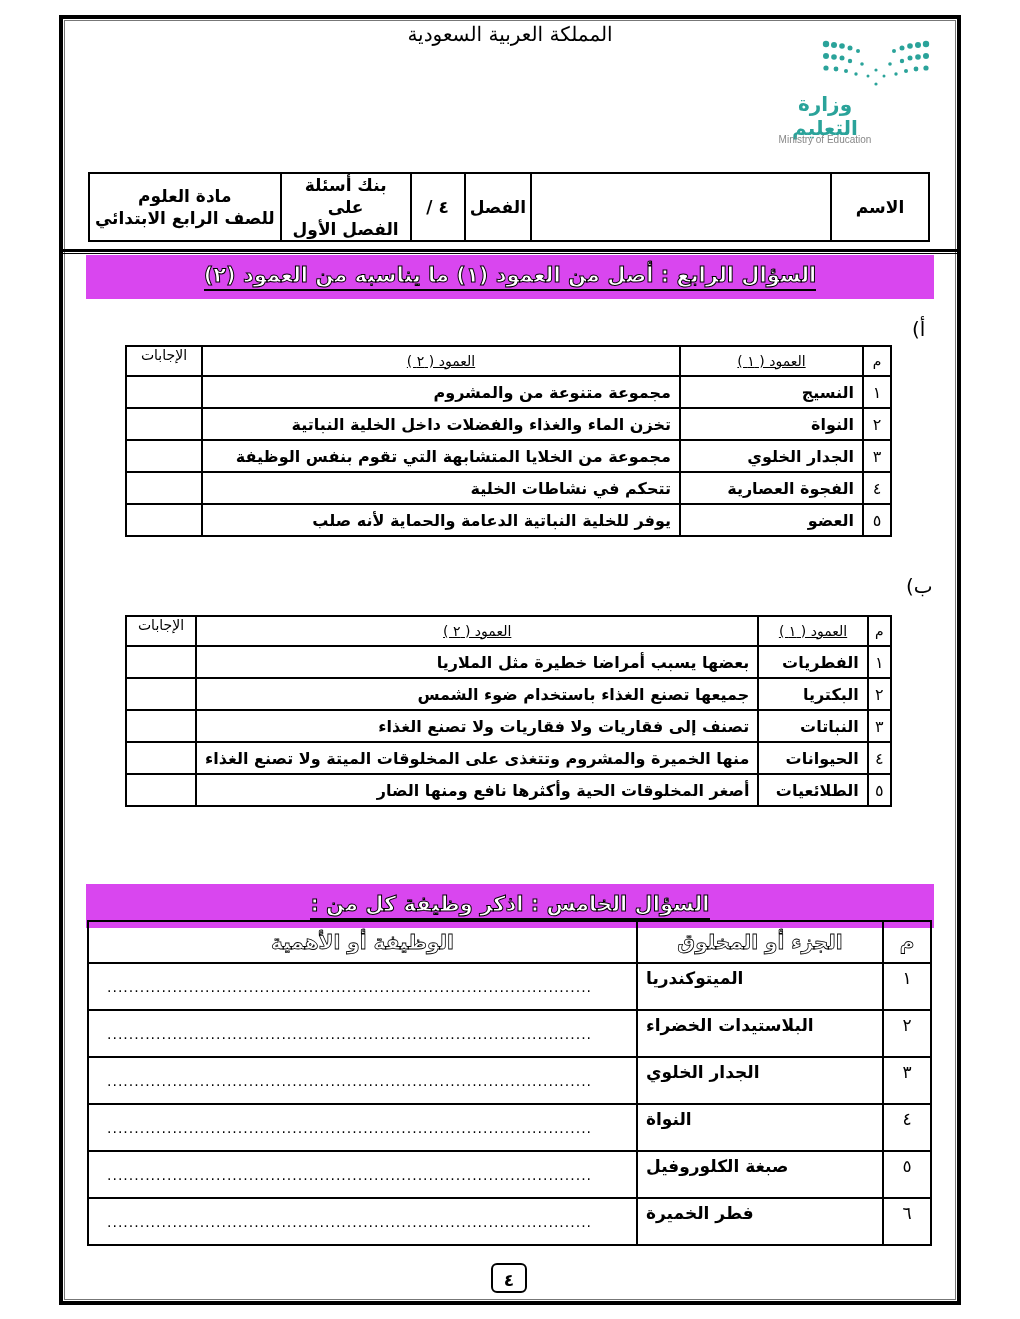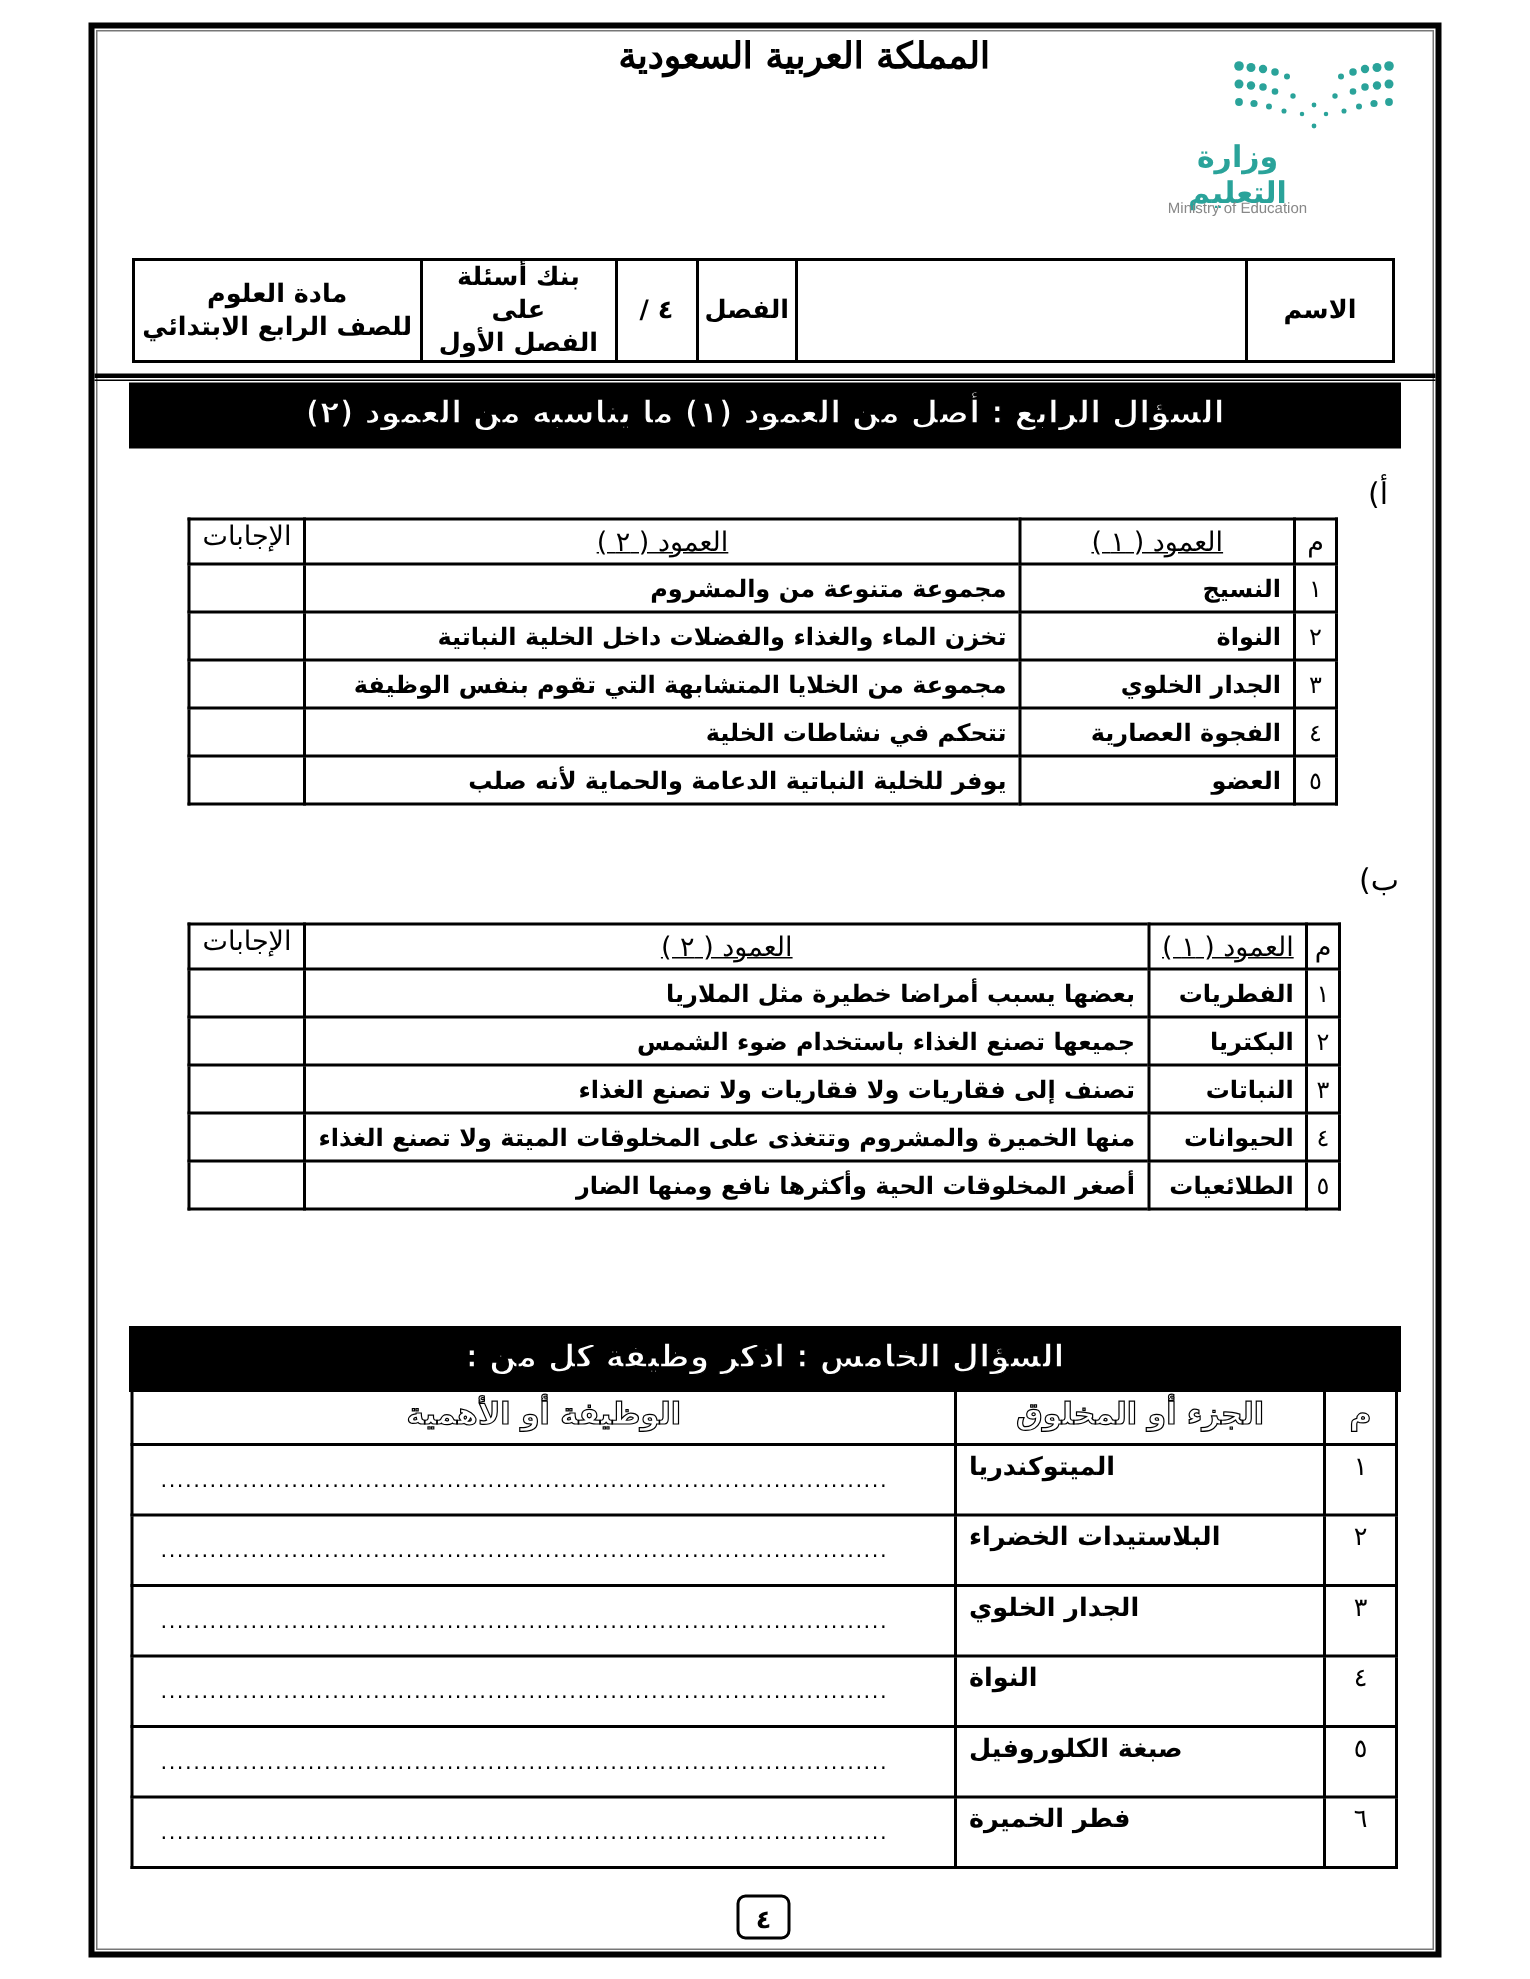--- a/index.html
+++ b/index.html
@@ -2,39 +2,39 @@
 <html><head>
 <meta charset="utf-8">
 <style>
   html, body { margin:0; padding:0; background:#ffffff; }
   body { width:1020px; height:1319px; position:relative; overflow:hidden; font-family:"DejaVu Sans", sans-serif; color:#000; }
   .frame-outer { position:absolute; left:59px; top:15px; width:902px; height:1290px; border:4px solid #000; box-sizing:border-box; }
   .frame-inner { position:absolute; left:64px; top:20px; width:892px; height:1280px; border:1px solid #777; box-sizing:border-box; }
   .header-rule { position:absolute; left:63px; width:894px; height:3px; background:#000; top:249px; }
   .header-rule2 { position:absolute; left:63px; width:894px; height:1px; background:#000; top:253px; }
 
-  .kingdom { position:absolute; left:360px; top:22px; width:300px; font-family:"DejaVu Serif", serif; font-size:24px; font-weight:bold; letter-spacing:-1px; direction:rtl; }
+  .kingdom { position:absolute; left:360px; top:22px; width:300px; text-align:center; font-family:"DejaVu Serif", serif; font-size:20px; font-weight:normal; letter-spacing:-1px; direction:rtl; }
 
   .moe-logo { position:absolute; left:770px; top:40px; width:165px; height:115px; }
   .moe-dots { position:absolute; left:52px; top:0; width:110px; height:50px; }
   .moe-ar { position:absolute; left:0; top:52px; width:110px; text-align:center; color:#2aa39a; font-size:20px; font-weight:bold; direction:rtl; }
   .moe-en { position:absolute; left:0; top:94px; width:110px; text-align:center; color:#888; font-size:10px; font-family:"Liberation Sans", sans-serif; }
 
   table { border-collapse:collapse; direction:rtl; }
   .info-table { position:absolute; left:88px; top:172px; width:842px; height:62px; border:2px solid #000; }
   .info-table td { border:2px solid #000; text-align:center; font-weight:bold; font-size:17px; line-height:22px; padding:0 4px; }
 
-  .q-banner { position:absolute; left:86px; width:848px; height:44px; background:#000000; text-align:center; direction:rtl; }
+  .q-banner { position:absolute; left:86px; width:848px; height:44px; background:#d946ef; text-align:center; direction:rtl; }
   .q-banner span { display:inline-block; font-size:21px; font-weight:bold; margin-top:8px; padding-bottom:2px; border-bottom:2px solid #000; color:#fff; -webkit-text-stroke:1px #000; letter-spacing:0; }
 
   .section-letter { position:absolute; font-size:20px; direction:rtl; }
 
   .match-table { position:absolute; border:2px solid #000; }
   .match-table td { border:2px solid #000; font-weight:bold; font-size:16px; padding:0 8px; height:30px; text-align:right; white-space:nowrap; }
-  .match-table tr.hdr td { font-weight:normal; font-size:18px; height:28px;margin-top:28px; }
+  .match-table tr.hdr td { font-weight:normal; font-size:14px; height:28px;margin-top:28px; }
   .match-table td.num { text-align:center; padding:0 4px; font-weight:normal; }
   .match-table tr.hdr td.c2 { text-align:center;text-decoration:underline; }
   .match-table tr.hdr td.ans { vertical-align:top; text-align:center; }
 
   .func-table { position:absolute; left:87px; top:920px; width:845px; border:2px solid #000; }
   .func-table td { border:2px solid #000; font-size:17px; font-weight:bold; height:41px; text-align:left; padding:0 8px; vertical-align:top; padding-top:4px; }
   .func-table tr.hdr td { font-size:20px; font-weight:bold; color:#fff; -webkit-text-stroke:0.8px #000; text-align:center; vertical-align:middle; height:40px; padding-top:0;margin-left:24px; }
   .func-table td.num { text-align:center; font-weight:normal; width:30px; }
   .func-table td.dots { text-align:left; font-weight:normal; letter-spacing:1px; vertical-align:middle; padding-top:0; padding-left:18px; font-size:14px; }
 

